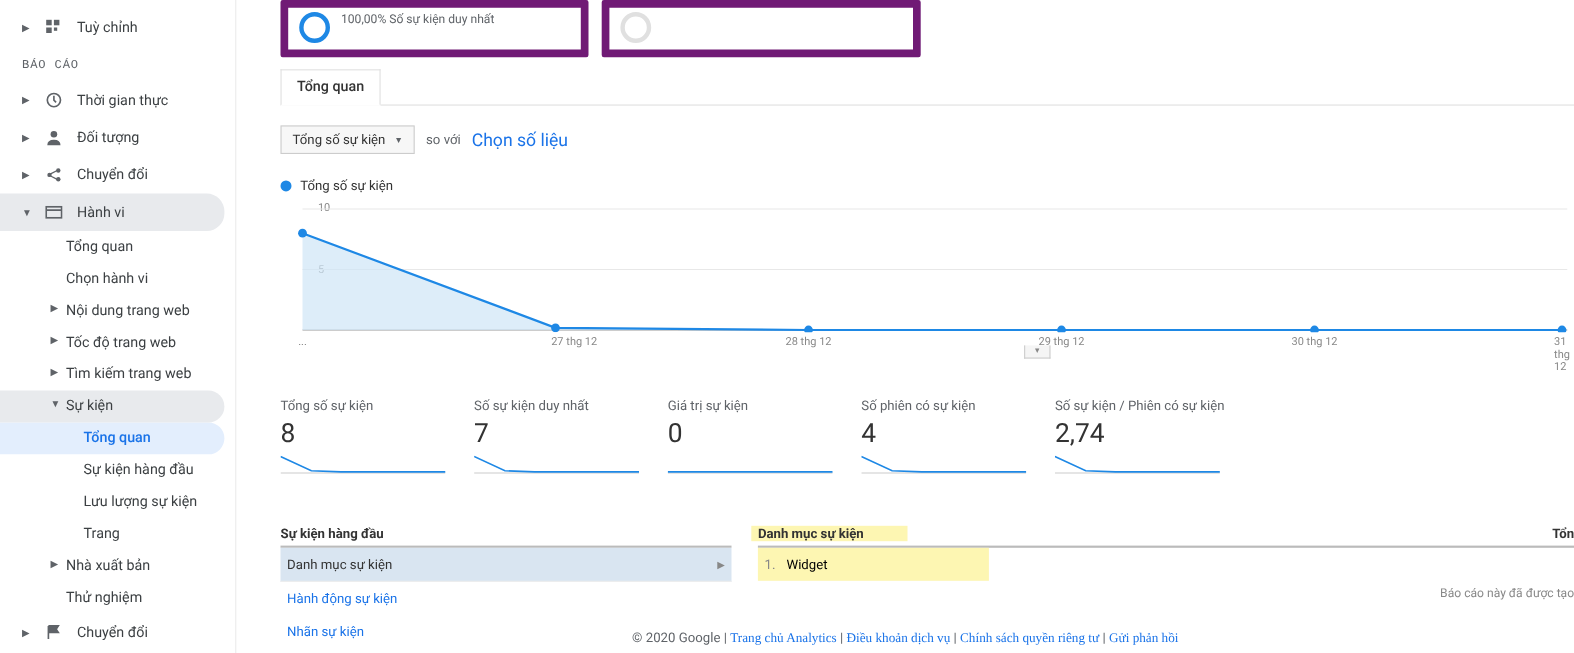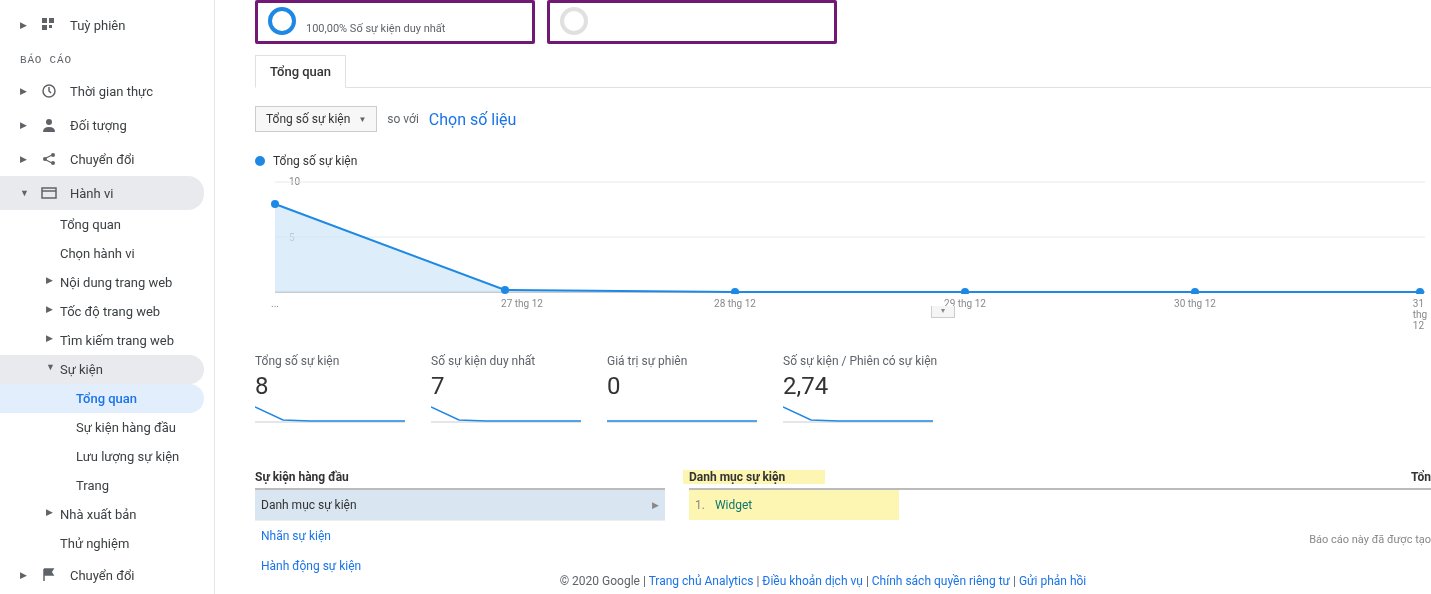--- a/index.html
+++ b/index.html
@@ -10,21 +10,21 @@
 .nav-item .caret { width: 8px; font-size: 9px; color: #5f6368; }
 .nav-item.active { background: #e8eaed; border-radius: 0 16px 16px 0; margin-right: 10px; }
 .nav-item .icon { width: 18px; height: 18px; display: inline-flex; align-items: center; justify-content: center; color: #5f6368; }
 .section-hdr { font-size: 11px; color: #5f6368; letter-spacing: 0.8px; padding: 12px 20px 8px; font-family: Liberation Mono, monospace; }
 .sub-item { padding: 7px 12px 7px 60px; color: #3c4043; cursor: pointer; font-size: 13px; position: relative; }
 .sub-item .caret2 { position: absolute; left: 46px; font-size: 9px; color: #5f6368; }
 .sub-item.active { background: #e8eaed; border-radius: 0 16px 16px 0; margin-right: 10px; }
 .sub-sub-item { padding: 7px 12px 7px 76px; color: #3c4043; cursor: pointer; font-size: 13px; }
 .content { flex: 1; background: #fff; padding: 0 0 0 40px; position: relative; overflow: hidden; }
 .summary-cards { display: flex; gap: 12px; }
-.sum-card { border: 3px solid #701a75; border-radius: 2px; padding: 4px 10px 6px; display: flex; align-items: flex-end; gap: 10px; min-width: 280px; }
+.sum-card { border: 7px solid #701a75; border-radius: 2px; padding: 4px 10px 6px; display: flex; align-items: flex-start; gap: 10px; min-width: 280px; }
 .donut { width: 28px; height: 28px; border: 4px solid #1e88e5; border-radius: 50%; }
 .donut.gray { border-color: #e0e0e0; }
 .sum-text { font-size: 11px; color: #5f6368; }
 .tabs-bar { border-bottom: 1px solid #e0e0e0; margin-top: 10px; }
 .tab { display: inline-block; border: 1px solid #e0e0e0; border-bottom: 1px solid #fff; padding: 8px 14px; font-size: 13px; font-weight: 500; color: #333; position: relative; top: 1px; background: #fff; }
 .controls-row { display: flex; align-items: center; gap: 10px; margin-top: 18px; }
 .dropdown { border: 1px solid #ccc; background: #f7f7f7; padding: 5px 10px; font-size: 12px; color: #333; display: inline-flex; align-items: center; gap: 8px; cursor: pointer; }
 .dropdown .dd-caret { font-size: 8px; color: #5f6368; }
 .so-voi { font-size: 12px; color: #5f6368; }
 .link-blue { color: #1a73e8; font-size: 16px; cursor: pointer; }
@@ -49,39 +49,39 @@
 .row-item.sel { background: #d9e5f1; }
 .row-link { padding: 8px 6px; font-size: 12px; color: #1a73e8; cursor: pointer; }
 .right-col { flex: 1; }
 .right-table-row { display: flex; align-items: center; padding: 8px 6px; font-size: 12px; }
 .right-table-row.highlight { background: #fdf6b2; }
 .right-header-row { display: flex; justify-content: space-between; border-bottom: 2px solid #bbb; padding-bottom: 4px; }
 .right-header-row .hlabel { font-size: 12px; font-weight: 700; color: #333; }
 .right-header-row .hlabel.left-h { background: #fdf6b2; padding: 0 40px 0 6px; margin-left: -6px; }
 .footer-note { position: absolute; right: 0; bottom: 48px; font-size: 11px; color: #888; }
 .footer-bar { position: absolute; bottom: 6px; left: 0; right: 0; text-align: center; font-size: 12px; color: #5f6368; }
-.footer-bar a { color: #1a73e8; text-decoration: none; cursor: pointer; }
+.footer-bar a { color: #1a73e8; text-decoration: none; cursor: pointer; font-family: Liberation Serif, serif; }
 </style>
 </head>
 <body>
 
 <div class="layout">
 
   <div class="sidebar">
     <div class="nav-item">
       <span class="caret">▶</span>
       <span class="icon">
           <svg width="16" height="16" viewBox="0 0 16 16">
             <rect x="1" y="1" width="5" height="5" fill="#5f6368"></rect>
             <rect x="8" y="1" width="5" height="5" fill="#5f6368"></rect>
             <rect x="1" y="8" width="5" height="5" fill="#5f6368"></rect>
             <rect x="8" y="8" width="3" height="3" fill="#5f6368"></rect>
           </svg>
         </span>
-      <span>Tuỳ phiên</span>
+      <span>Tuỳ chỉnh</span>
     </div>
     <div class="section-hdr">BÁO CÁO</div>
     <div class="nav-item">
       <span class="caret">▶</span>
       <span class="icon">
           <svg width="16" height="16" viewBox="0 0 16 16">
             <circle cx="8" cy="8" r="6" fill="none" stroke="#5f6368" stroke-width="1.5"></circle>
             <path d="M8 4 L8 8 L10 10" stroke="#5f6368" stroke-width="1.5" fill="none"></path>
           </svg>
         </span>
@@ -207,55 +207,63 @@
       </div>
       <div class="metric-card">
         <div class="metric-label">Số sự kiện duy nhất</div>
         <div class="metric-value">7</div>
         <svg class="spark" width="150" height="20">
             <line x1="0" y1="18" x2="150" y2="18" stroke="#ccc"></line>
             <polyline points="0,3 28,16 55,17 85,17 115,17 150,17" fill="none" stroke="#1e88e5" stroke-width="1.5"></polyline>
           </svg>
       </div>
       <div class="metric-card">
-        <div class="metric-label">Giá trị sự phiên</div>
+        <div class="metric-label">Giá trị sự kiện</div>
         <div class="metric-value">0</div>
         <svg class="spark" width="150" height="20">
             <line x1="0" y1="18" x2="150" y2="18" stroke="#ccc"></line>
             <polyline points="0,17 150,17" fill="none" stroke="#1e88e5" stroke-width="1.5"></polyline>
+          </svg>
+      </div>
+      <div class="metric-card">
+        <div class="metric-label">Số phiên có sự kiện</div>
+        <div class="metric-value">4</div>
+        <svg class="spark" width="150" height="20">
+            <line x1="0" y1="18" x2="150" y2="18" stroke="#ccc"></line>
+            <polyline points="0,3 28,16 55,17 85,17 115,17 150,17" fill="none" stroke="#1e88e5" stroke-width="1.5"></polyline>
           </svg>
       </div>
       <div class="metric-card">
         <div class="metric-label">Số sự kiện / Phiên có sự kiện</div>
         <div class="metric-value">2,74</div>
         <svg class="spark" width="150" height="20">
             <line x1="0" y1="18" x2="150" y2="18" stroke="#ccc"></line>
             <polyline points="0,3 28,16 55,17 85,17 115,17 150,17" fill="none" stroke="#1e88e5" stroke-width="1.5"></polyline>
           </svg>
       </div>
     </div>
 
     <div class="lower-section">
       <div class="col left-col">
         <div class="col-header">Sự kiện hàng đầu</div>
         <div class="row-item sel">
           <span>Danh mục sự kiện</span>
           <span style="font-size:9px;color:#888">▶</span>
         </div>
+        <div class="row-link">Hành động sự kiện</div>
         <div class="row-link">Nhãn sự kiện</div>
-        <div class="row-link">Hành động sự kiện</div>
       </div>
       <div class="col right-col">
         <div class="right-header-row">
           <span class="hlabel left-h">Danh mục sự kiện</span>
           <span class="hlabel">Tổn</span>
         </div>
         <div class="right-table-row highlight" style="width:210px;gap:10px">
           <span style="color:#888">1.</span>
-          <span style="color:#0f766e">Widget</span>
+          <span style="color:#000000">Widget</span>
         </div>
       </div>
     </div>
 
     <div class="footer-note">Báo cáo này đã được tạo</div>
 
     <div class="footer-bar">
       <span>© 2020 Google</span>
       <span> | </span>
       <a>Trang chủ Analytics</a>

